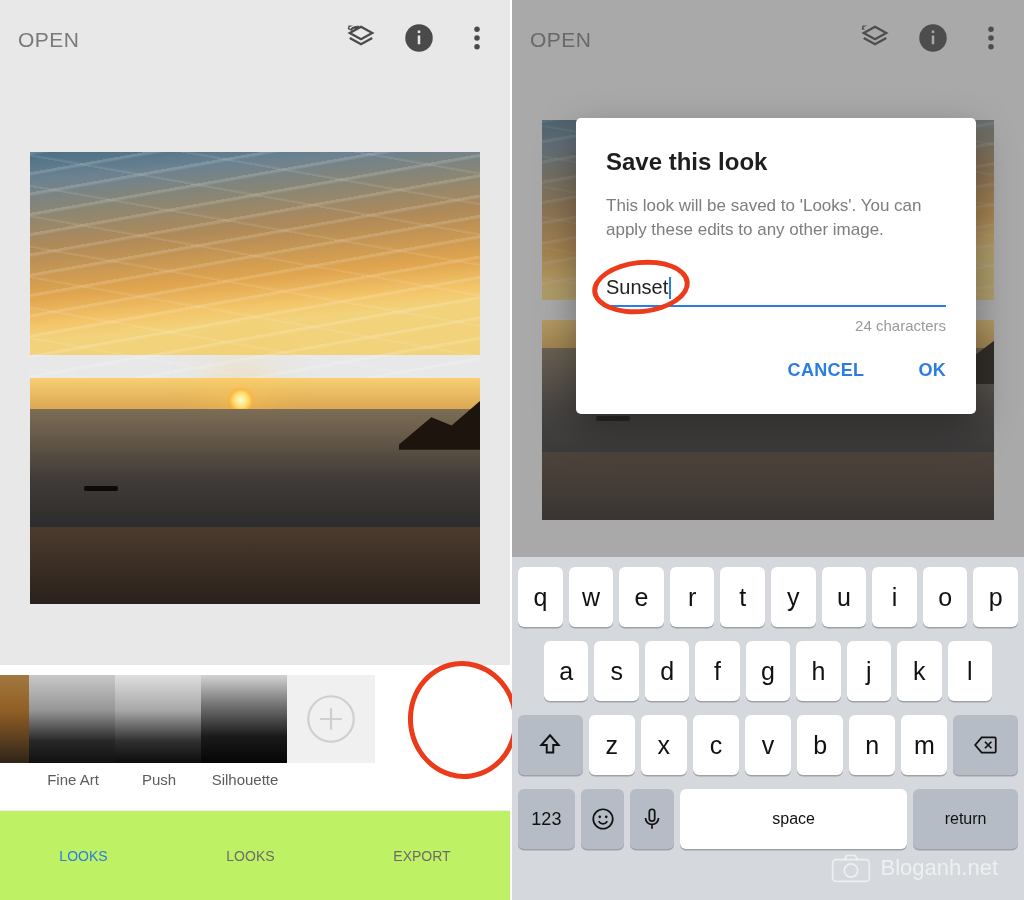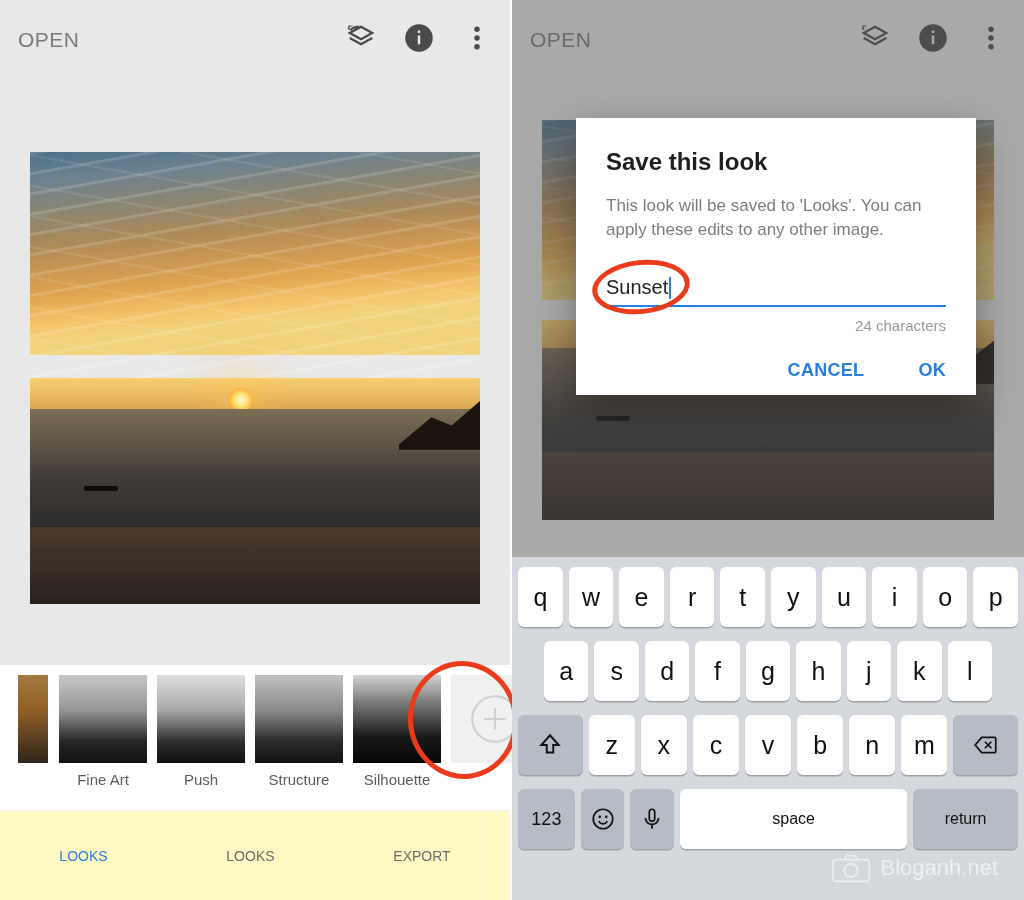--- a/index.html
+++ b/index.html
@@ -9,21 +9,21 @@
     font-family: -apple-system, "Helvetica Neue", Arial, sans-serif;
     display: flex;
     background: #fff;
     overflow: hidden;
     position: relative;
   }
   .pane {
     width: 512px;
     height: 900px;
     position: relative;
-    background: #fef9c3;
+    background: #bef264;
   }
   
   .topbar {
     height: 80px;
     display: flex;
     align-items: center;
     justify-content: space-between;
     padding: 0 18px;
     background: #e8e8e8;
   }
@@ -53,21 +53,21 @@
   .horizon-glow{position:absolute;top:50%;left:0;right:0;height:12%;background:linear-gradient(180deg,#f8cf72 0%, #c58b3d 100%);}
   .sea{position:absolute;top:57%;left:0;right:0;bottom:17%;background:linear-gradient(180deg,#7d6d55 0%, #403b37 60%, #2d2c2c 100%);}
   .beach{position:absolute;bottom:0;left:0;right:0;height:17%;background:linear-gradient(180deg,#4b3b2d 0%, #2a211c 100%);}
   .cliff{position:absolute;top:54%;right:0;width:18%;height:12%;background:#1c140d;clip-path:polygon(0 90%, 40% 40%, 65% 55%, 100% 10%, 100% 100%, 0 100%);}
   .boat{position:absolute;top:74%;left:12%;width:34px;height:5px;background:#0d0a08;border-radius:2px;}
   .clouds{position:absolute;inset:0 0 45% 0;opacity:.55;background:
     repeating-linear-gradient(170deg, rgba(255,255,255,.28) 0 2px, transparent 4px 20px),
     repeating-linear-gradient(10deg, rgba(255,255,255,.18) 0 1px, transparent 3px 30px);
     mix-blend-mode:screen;}
   
-  .looks-strip{position:relative;height:145px;background:#fff;display:flex;align-items:flex-start;padding:10px 6px 0 18px;gap:12px;}
+  .looks-strip{position:relative;height:145px;background:#fff;display:flex;align-items:flex-start;padding:10px 6px 0 0;}
   .look{width:86px;display:flex;flex-direction:column;align-items:center;gap:8px;}
   .look:first-child{width:30px;}
   .thumb{width:88px;height:88px;background:#555;position:relative;overflow:hidden;}
   .look:first-child .thumb{width:30px;}
   .thumb.color{background:linear-gradient(180deg,#a1793e 0%, #915f26 40%, #2e2419 100%);}
   .thumb.bw{background:linear-gradient(180deg,#c8c8c8 0%, #969696 40%, #272727 75%, #111 100%);}
   .thumb.bw2{background:linear-gradient(180deg,#dedede 0%, #a8a8a8 40%, #303030 75%, #0d0d0d 100%);}
   .thumb.bw3{background:linear-gradient(180deg,#c2c2c2 0%, #8a8a8a 40%, #2c2c2c 75%, #121212 100%);}
   .thumb.bw4{background:linear-gradient(180deg,#d3d3d3 0%, #7e7e7e 30%, #1a1a1a 70%, #050505 100%);}
   .thumb.add{background:#f0f0f0;display:flex;align-items:center;justify-content:center;}
@@ -78,22 +78,22 @@
   .tab{font-size:14px;font-weight:500;color:#6b6b6b;}
   .tab.active{color:#2a7de1;}
   
   .anno{position:absolute;border:5px solid #ec3b1b;border-radius:50%;pointer-events:none;}
   
   .dim-overlay{position:absolute;inset:0;background:rgba(80,80,80,.42);}
   .right .topbar, .right .canvas-area{filter:none;}
   .right-photo-wrap{position:relative;height:478px;margin:0;padding:40px 30px;background:#e8e8e8;}
   .right-photo-wrap .photo{width:452px;height:400px;}
   
-  .dialog{position:absolute;left:64px;right:48px;top:118px;background:#fff;border-radius:0;
-    box-shadow:0 14px 38px rgba(0,0,0,.35);padding:30px 30px 14px 30px;z-index:5;}
+  .dialog{position:absolute;left:64px;right:48px;top:118px;background:#fff;border-radius:5px;
+    box-shadow:0 14px 38px rgba(0,0,0,.35);padding:30px 30px 33px 30px;z-index:5;}
   .dialog h1{font-size:24px;font-weight:600;color:#1e1e1e;margin-bottom:18px;}
   .dialog p{font-size:17px;color:#7d7d7d;line-height:1.4;margin-bottom:28px;}
   .dialog .field{border:none;border-bottom:2px solid #2a7de1;font-size:20px;color:#222;padding:6px 0;width:100%;outline:none;}
   .dialog .caret{display:inline-block;width:1.5px;height:22px;background:#2a7de1;vertical-align:middle;margin-left:1px;}
   .dialog .counter{text-align:right;color:#9a9a9a;font-size:15px;margin-top:10px;}
   .dialog .actions{display:flex;justify-content:flex-end;gap:54px;margin-top:26px;}
   .dialog .actions span{color:#2a7de1;font-weight:600;font-size:18px;letter-spacing:.3px;}
   
   .keyboard{position:absolute;left:0;right:0;bottom:0;height:343px;background:#d5d8dd;padding:10px 6px 8px 6px;display:flex;flex-direction:column;gap:14px;}
   .krow{display:flex;gap:6px;justify-content:center;}
@@ -163,24 +163,20 @@
       </div>
     <div class="look">
         <div class="thumb bw"></div>
         <span class="look-label">Fine Art</span>
       </div>
     <div class="look">
         <div class="thumb bw2"></div>
         <span class="look-label">Push</span>
       </div>
     <div class="look">
-        <div class="thumb bw3"></div>
-        <span class="look-label">Structure</span>
-      </div>
-    <div class="look">
         <div class="thumb bw4"></div>
         <span class="look-label">Silhouette</span>
       </div>
     <div class="look">
       <div class="thumb add">
           <svg viewBox="0 0 48 48">
             <circle cx="24" cy="24" r="21"></circle>
             <path d="M24 14v20M14 24h20"></path>
           </svg>
         </div>

